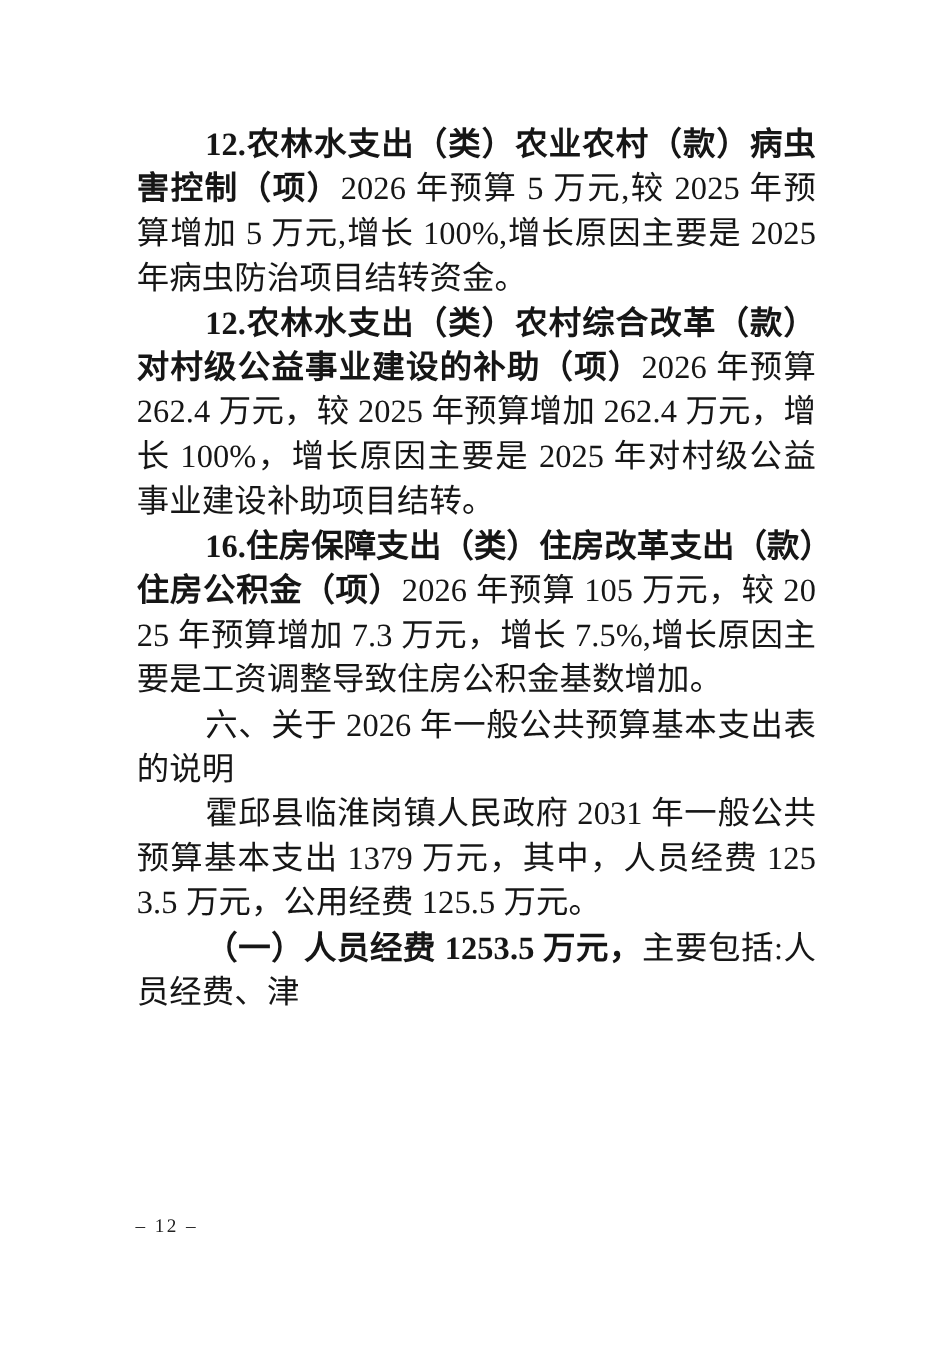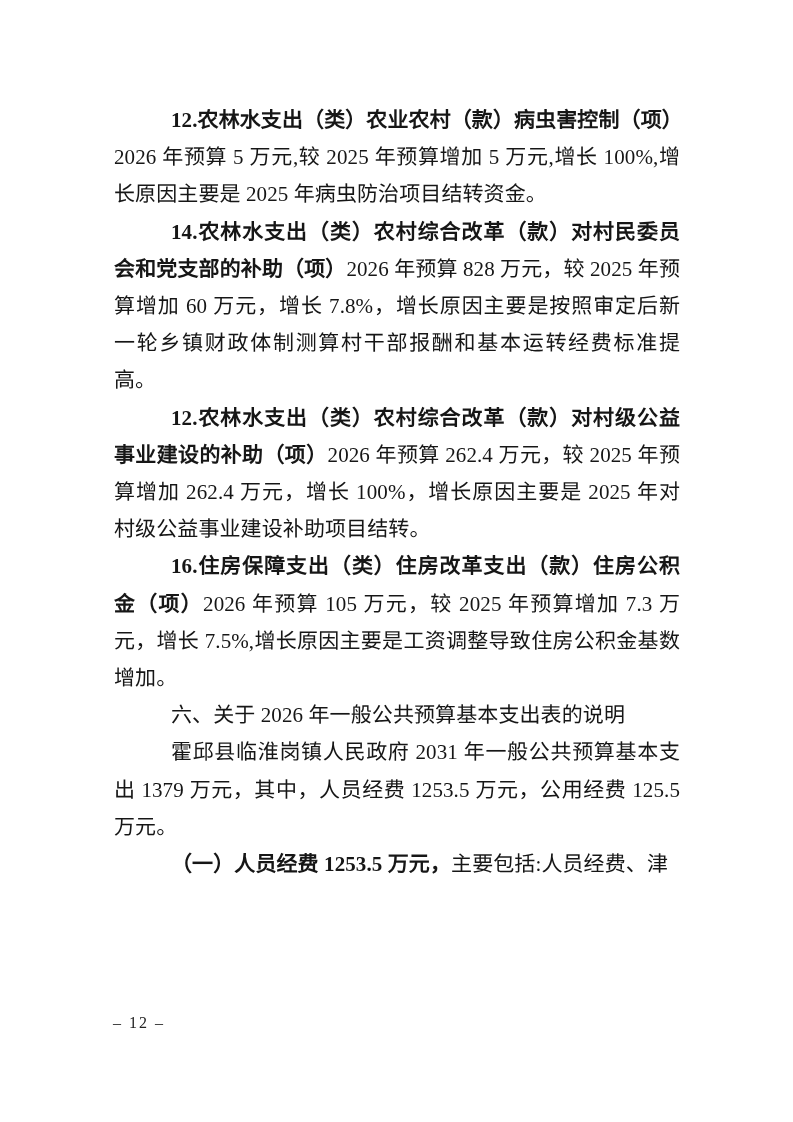--- a/index.html
+++ b/index.html
@@ -18,21 +18,21 @@
   }
   .content {
     position: absolute;
     left: 114px;
     top: 102px;
     width: 566px;
   }
   .content p {
     margin: 0;
     padding: 0;
-    font-size: 21px;
+    font-size: 27px;
     line-height: 37.2px;
     text-align: justify;
     text-indent: 57px;
     word-break: break-all;
     letter-spacing: 0.1px;
   }
   .content p b {
     font-weight: bold;
   }
   .section-heading {
@@ -52,23 +52,20 @@
 <body>
 
 <div class="page">
   <div class="content">
 
     <p>
       <b>12.农林水支出（类）农业农村（款）病虫害控制（项）</b><span>2026 年预算 5 万元,较 2025 年预算增加 5 万元,增长 100%,增长原因主要是 2025 年病虫防治项目结转资金。</span>
     </p>
 
 
-    <p>
-      <b>14.农林水支出（类）农村综合改革（款）对村民委员会和党支部的补助（项）</b><span>2026 年预算 828 万元，较 2025 年预算增加 60 万元，增长 7.8%，增长原因主要是按照审定后新一轮乡镇财政体制测算村干部报酬和基本运转经费标准提高。</span>
-    </p>
 
     <p>
       <b>12.农林水支出（类）农村综合改革（款）对村级公益事业建设的补助（项）</b><span>2026 年预算 262.4 万元，较 2025 年预算增加 262.4 万元，增长 100%，增长原因主要是 2025 年对村级公益事业建设补助项目结转。</span>
     </p>
 
     <p>
       <b>16.住房保障支出（类）住房改革支出（款）住房公积金（项）</b><span>2026 年预算 105 万元，较 2025 年预算增加 7.3 万元，增长 7.5%,增长原因主要是工资调整导致住房公积金基数增加。</span>
     </p>
 
     <p class="section-heading">六、关于 2026 年一般公共预算基本支出表的说明</p>

